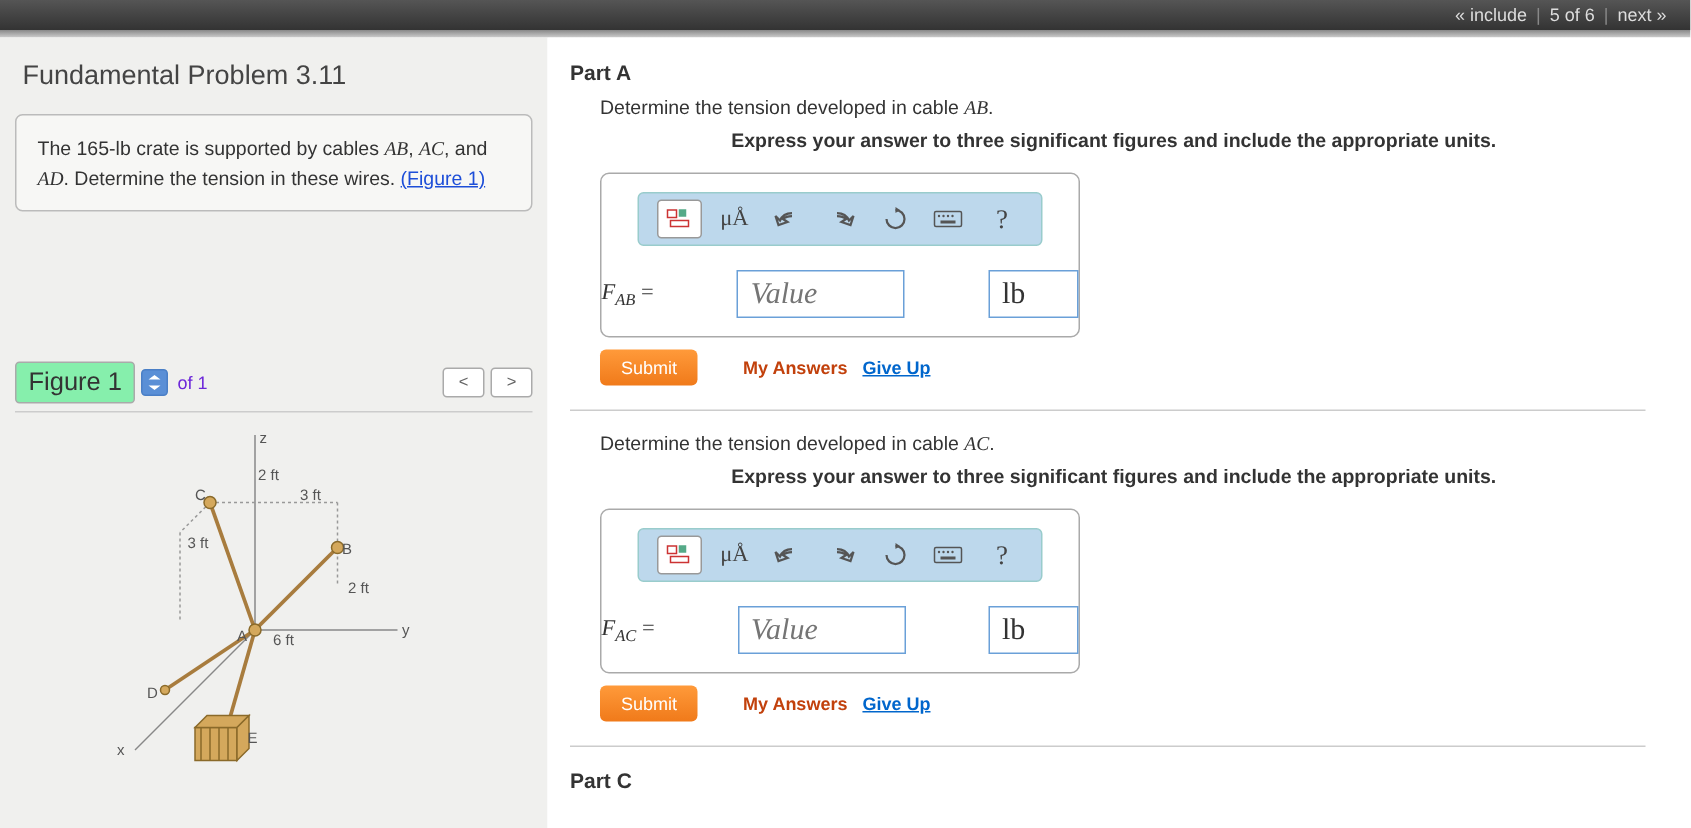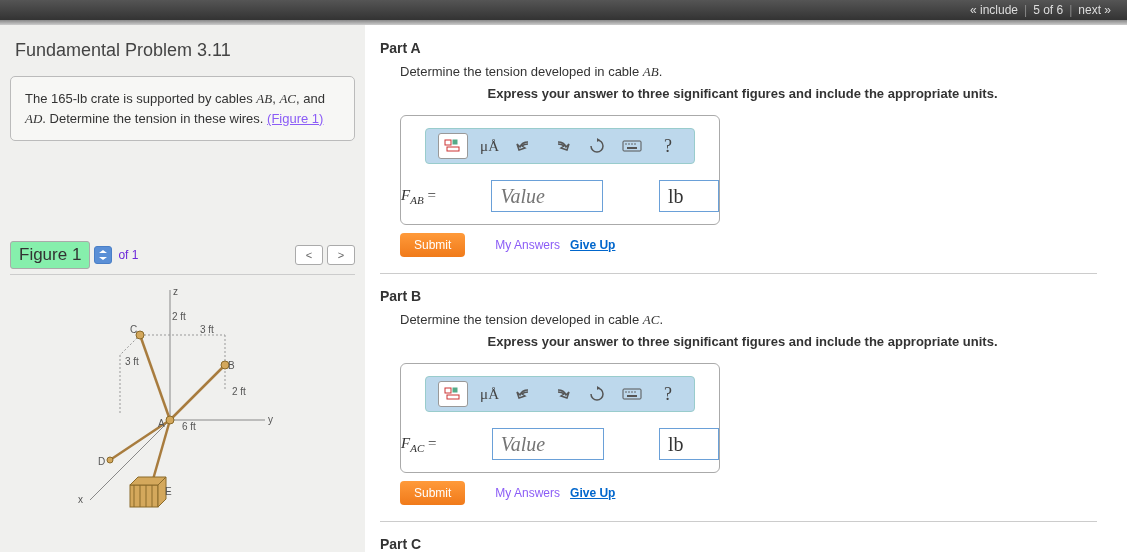--- a/index.html
+++ b/index.html
@@ -6,21 +6,21 @@
   body { font-family: Arial, Helvetica, sans-serif; font-size: 13px; background: #fff; color: #333; }
   .topbar { background: linear-gradient(#555, #333); color: #fff; height: 20px; display: flex; justify-content: flex-end; align-items: center; padding: 0 10px; font-size: 12px; }
   .topbar .nav-item { padding: 0 6px; color: #ddd; cursor: pointer; }
   .topbar .sep { color: #888; }
   .grad { height: 5px; background: linear-gradient(#888, #ccc); }
   .page { display: flex; width: 1127px; }
   .left { width: 365px; background: #f0f0ee; min-height: 530px; padding-top: 5px; }
   .right { flex: 1; background: #fff; padding: 15px 30px 15px 15px; }
   .left-head { font-size: 18px; font-weight: normal; color: #444; padding: 10px 15px; }
   .problem-box { border: 1px solid #bbb; border-radius: 5px; margin: 5px 10px 15px 10px; padding: 12px 14px; background: #f7f7f5; font-size: 13px; line-height: 1.5; color: #333; }
-  .problem-box .link { color: #8b5cf6; text-decoration: underline; cursor: pointer; }
+  .problem-box .link { color: #1d4ed8; text-decoration: underline; cursor: pointer; }
   .figure-bar { display: flex; align-items: center; gap: 4px; margin: 100px 10px 5px 10px; }
   .fig-tab { background: #86efac; border: 1px solid #aaa; border-radius: 3px; padding: 3px 8px; font-size: 17px; }
   .fig-sel { width: 18px; height: 18px; background: #5a8fd6; border: 1px solid #4a7fc6; border-radius: 3px; display: flex; align-items: center; justify-content: center; }
   .fig-sel svg { width: 10px; height: 10px; }
   .fig-of { font-size: 12px; color: #6d28d9; margin-left: 2px; }
   .fig-spacer { flex: 1; }
   .fig-arrow { background: #fff; border: 1px solid #aaa; border-radius: 3px; width: 28px; height: 20px; display: flex; align-items: center; justify-content: center; cursor: pointer; color: #666; font-size: 11px; }
   .figure-canvas { margin: 0 10px; border-top: 1px solid #ccc; height: 260px; position: relative; background: #f0f0ee; }
   .part-title { font-weight: bold; font-size: 14px; color: #333; margin-bottom: 8px; }
   .part-desc { font-size: 13px; color: #333; margin-left: 20px; margin-bottom: 6px; }
@@ -30,21 +30,21 @@
   .toolbar { background: #bdd8ec; border: 1px solid #9cc; border-radius: 4px; height: 36px; margin: 0 auto 16px auto; width: 270px; display: flex; align-items: center; justify-content: space-around; padding: 0 8px; }
   .tool { width: 28px; height: 28px; display: flex; align-items: center; justify-content: center; cursor: pointer; color: #444; font-size: 15px; }
   .tool.icon-btn { background: #fff; border: 1px solid #999; border-radius: 3px; width: 30px; height: 26px; }
   .answer-row { display: flex; align-items: center; gap: 25px; justify-content: space-between; }
   .answer-label { font-family: 'Times New Roman', serif; font-style: italic; font-size: 15px; }
   .answer-label sub { font-style: italic; font-size: 11px; }
   .value-input { border: 1px solid #6aa0d8; height: 32px; width: 112px; font-family: 'Times New Roman', serif; font-style: italic; font-size: 20px; color: #aaa; padding: 0 8px; }
   .unit-input { border: 1px solid #6aa0d8; height: 32px; width: 60px; font-family: 'Times New Roman', serif; font-size: 20px; color: #333; padding: 0 8px; display: flex; align-items: center; }
   .submit-row { margin-left: 20px; display: flex; align-items: center; gap: 30px; font-size: 12px; }
   .submit-btn { background: linear-gradient(#ff9a3a, #f07a1a); color: #fff; font-weight: normal; border: none; border-radius: 4px; padding: 5px 14px; cursor: pointer; font-size: 12px; }
-  .my-answers { color: #8b5cf6; font-weight: normal; cursor: pointer; }
+  .my-answers { color: #c2410c; font-weight: bold; cursor: pointer; }
   .give-up { color: #0066cc; text-decoration: underline; font-weight: bold; cursor: pointer; }
   .divider { border: none; border-top: 1px solid #ccc; margin: 16px 0 14px 0; }
   
   .fig-svg { position: absolute; top: 10px; left: 60px; }
   .fig-lbl { font-size: 10px; fill: #555; font-family: Arial; }
   .fig-line { stroke: #888; stroke-width: 1; }
   .fig-dash { stroke: #999; stroke-width: 1; stroke-dasharray: 2,2; }
   .fig-bold { stroke: #a87c3e; stroke-width: 2.5; }
   .fig-box { fill: #d4a85c; stroke: #8a6a2a; stroke-width: 1; }
   .fig-pt { fill: #d4a85c; stroke: #8a6a2a; stroke-width: 1; }
@@ -186,21 +186,20 @@
     <div class="submit-row">
       <button class="submit-btn">Submit</button>
       <div>
         <span class="my-answers">My Answers</span>&nbsp;&nbsp;
         <span class="give-up">Give Up</span>
       </div>
     </div>
 
     <hr class="divider">
 
-    <div class="part-title">Part B</div>
     <div class="part-desc">
       <span>Determine the tension developed in cable </span><span class="ital">AC</span><span>.</span>
     </div>
     <div class="part-instr">Express your answer to three significant figures and include the appropriate units.</div>
 
     <div class="answer-box">
       <div class="toolbar">
         <div class="tool icon-btn">
           <svg width="18" height="14" viewBox="0 0 18 14">
               <rect x="1" y="1" width="6" height="5" fill="#fff" stroke="#c33"></rect>

